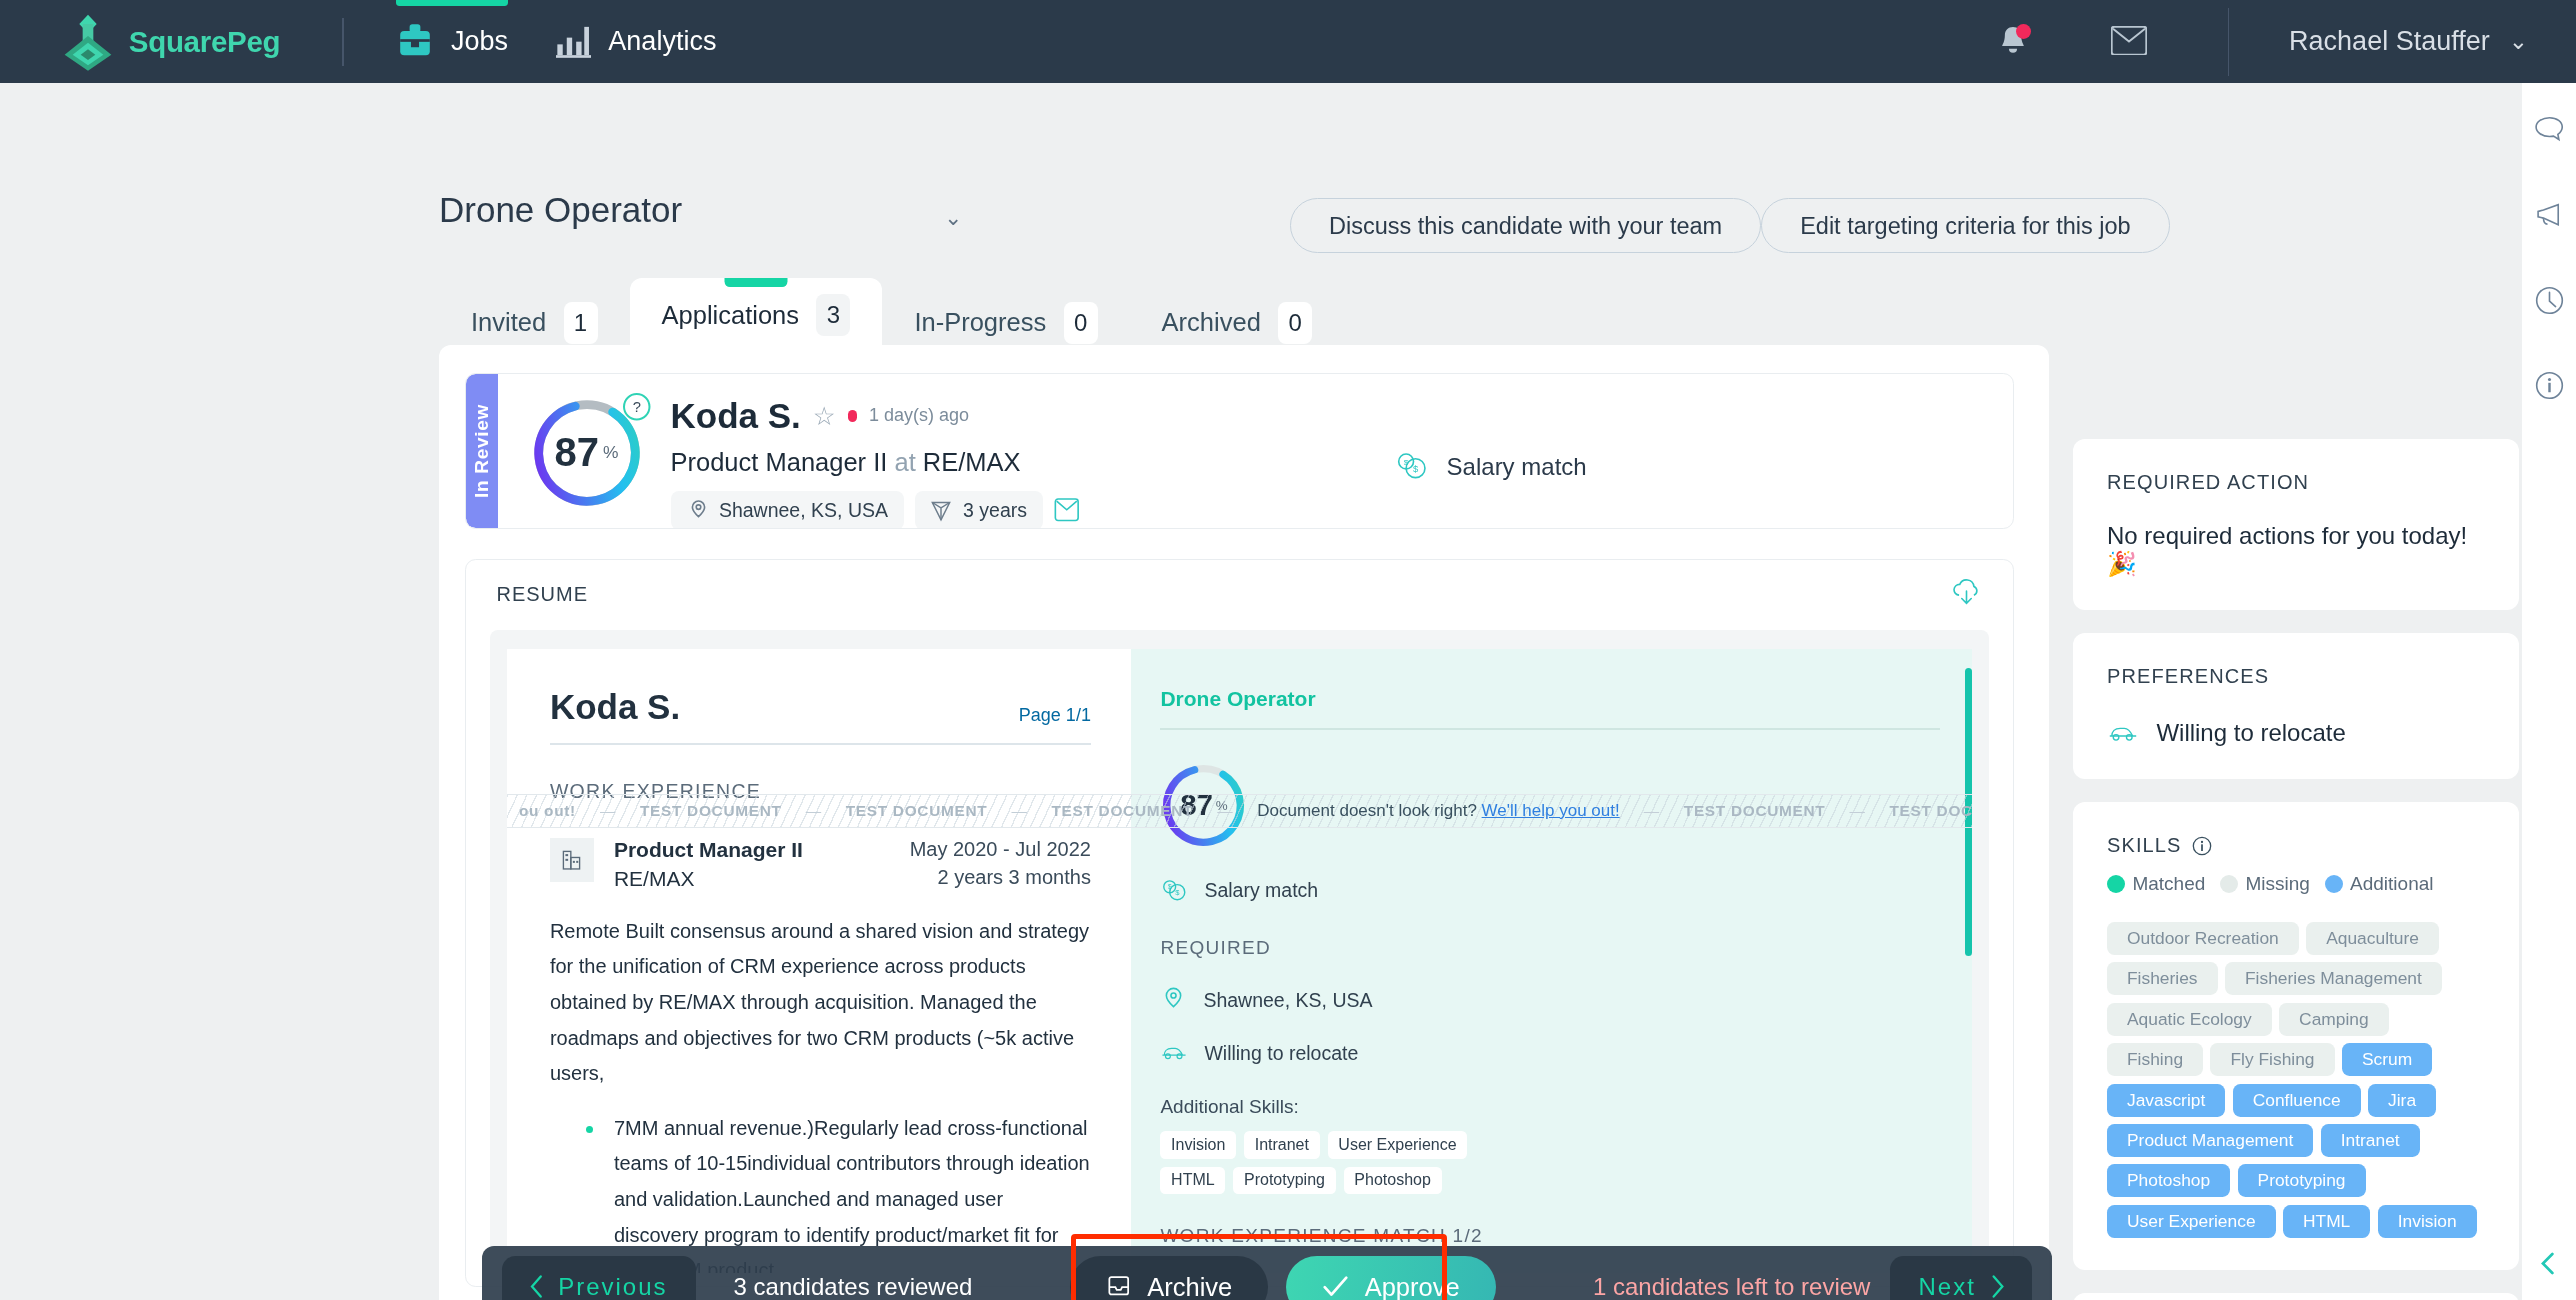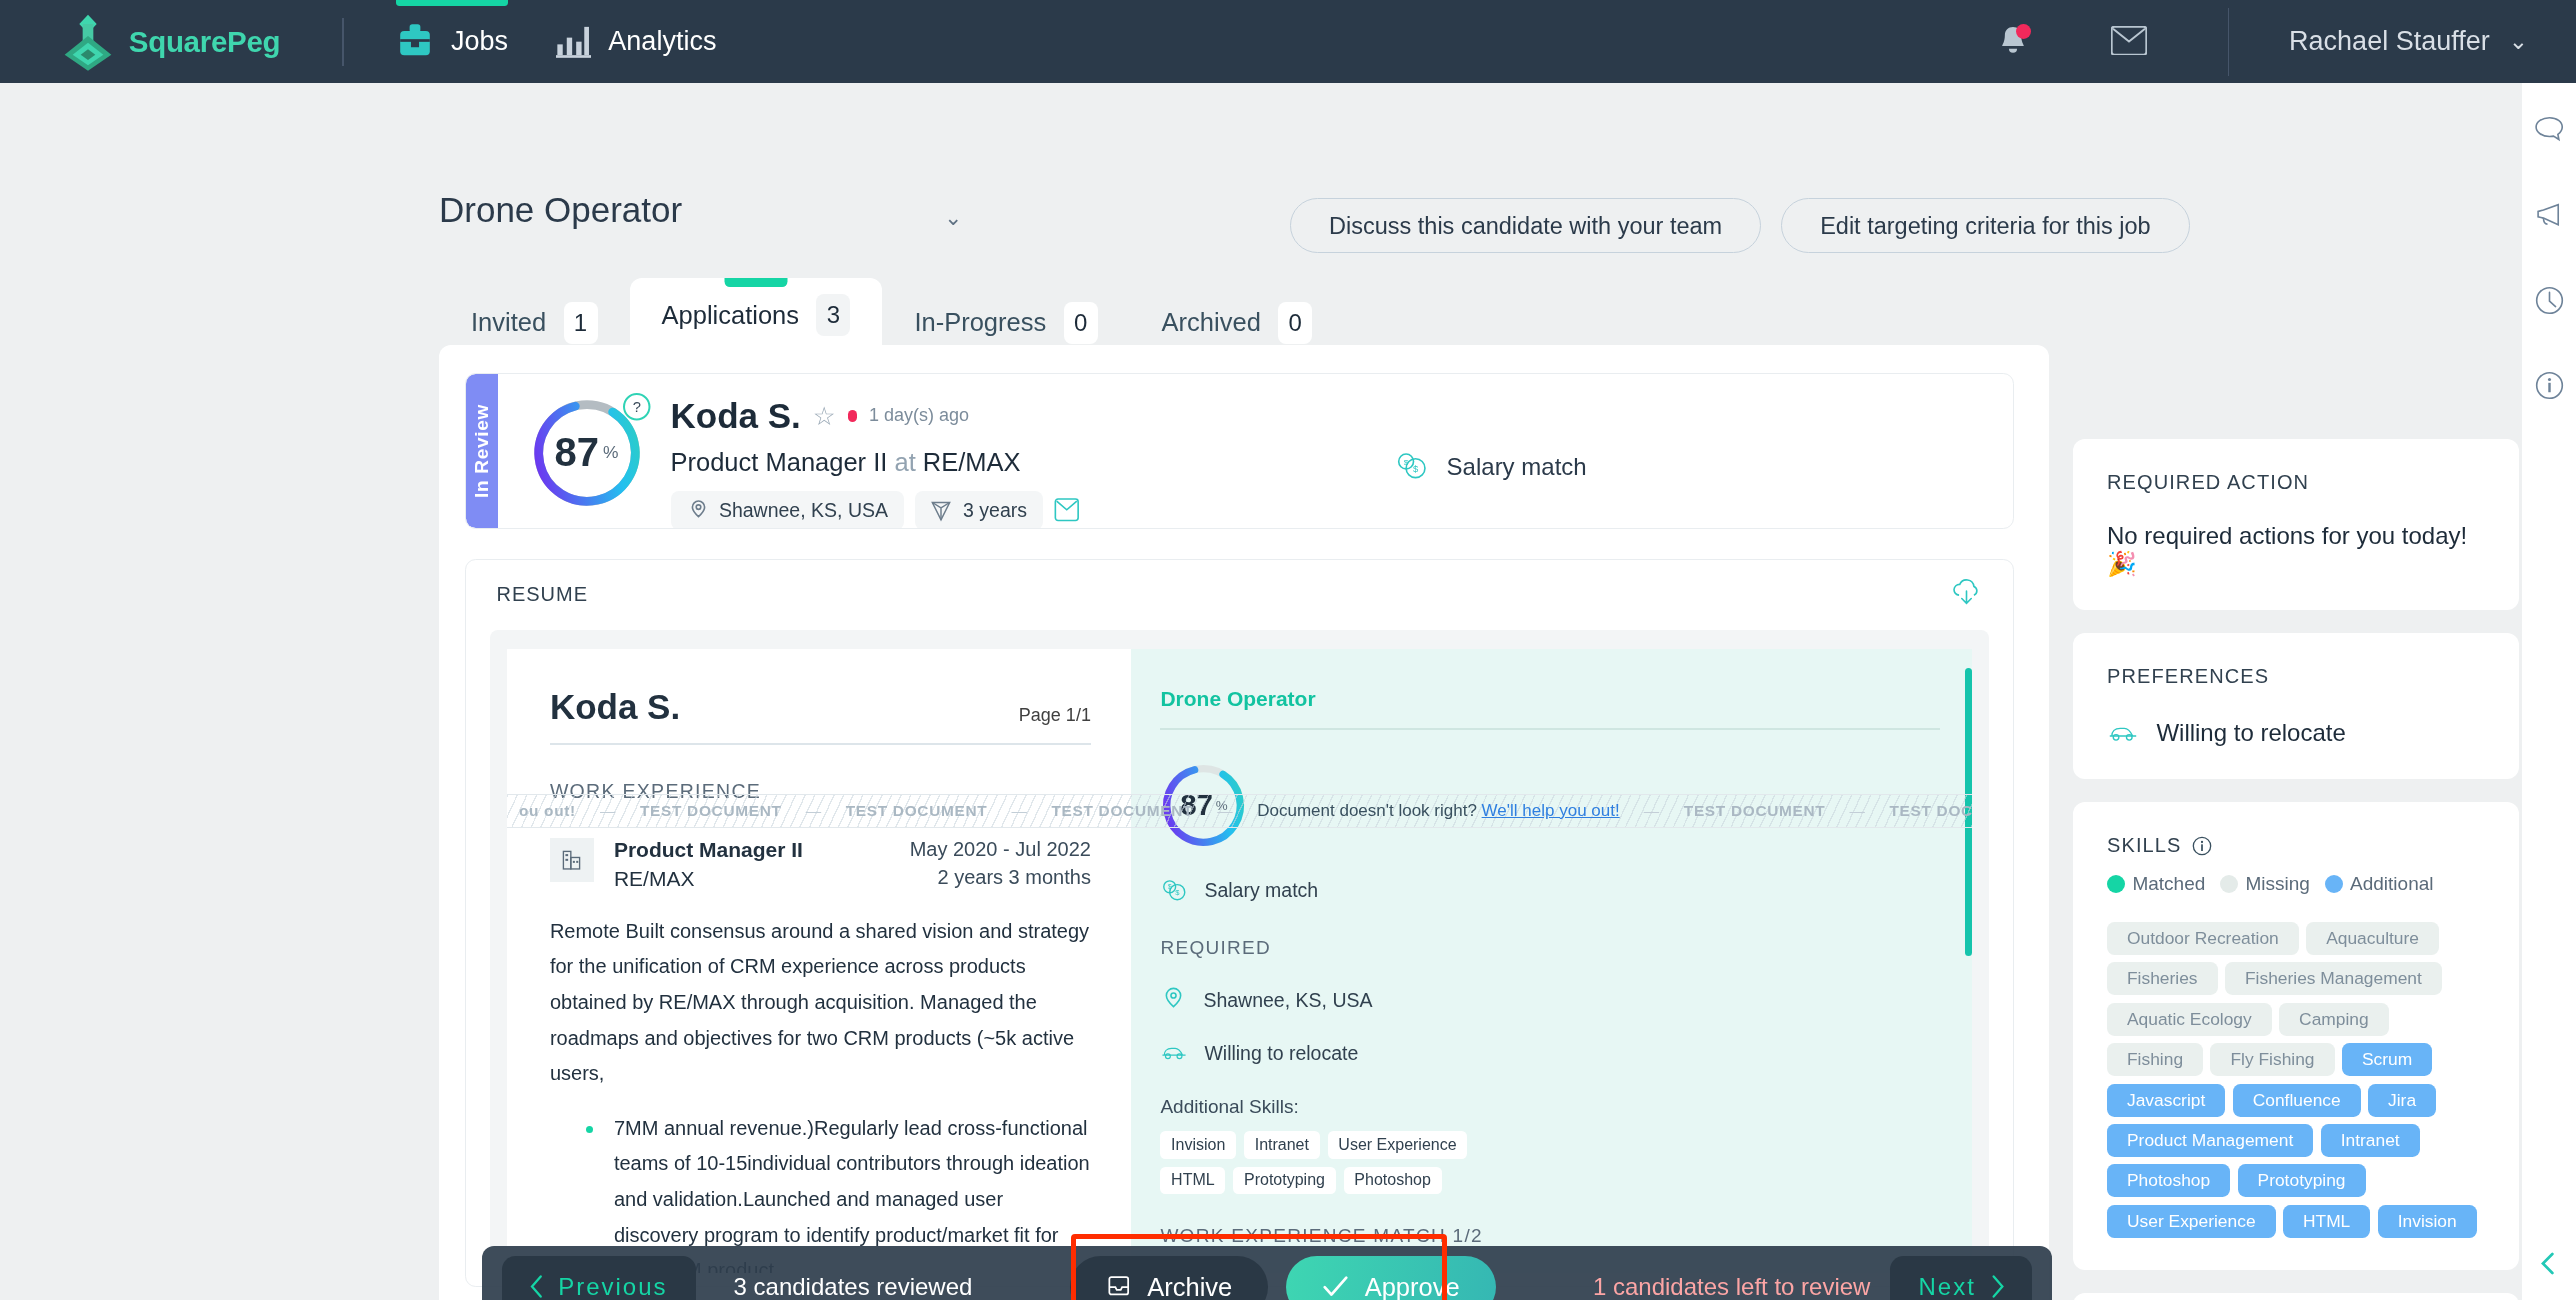--- a/index.html
+++ b/index.html
@@ -43,21 +43,21 @@
   .rail-ic { width: 31px; height: 31px; cursor: pointer; }
   .rail-collapse {
     position: absolute; bottom: 24px; left: 50%; transform: translateX(-50%);
     width: 27px; height: 27px; cursor: pointer;
   }
 
   
   .job-head { position: absolute; top: 107px; left: 439px; width: 1610px; display: flex; align-items: flex-start; }
   .job-title { font-size: 35px; color: #2b3a4a; font-weight: normal; }
   .job-caret { margin-left: 262px; margin-top: 14.8px; color: #5e7183; font-size: 21.5px; cursor: pointer; }
-  .head-btns { position: absolute; top: 115px; left: 1290px; display: flex; gap: 20px; }
+  .head-btns { position: absolute; top: 115px; left: 1290px; display: flex; }
   .pill-btn {
     border: 1.3px solid #c6d2dc; border-radius: 40px; background: transparent;
     padding: 0 38px; height: 55px; line-height: 52px;
     font-size: 23.5px; color: #2b3a4a; cursor: pointer;
     font-family: "Liberation Sans", sans-serif;
   }
 
   
   .tabs { position: absolute; top: 195px; left: 439px; display: flex; align-items: flex-end; height: 74px; }
   .tab {
@@ -130,21 +130,21 @@
     margin: 29.5px 35px 0 25.5px; border: 1.3px solid #e9edf0; border-radius: 10.7px;
     height: 728px; overflow: hidden; background: #fff;
   }
   .resume-head { height: 70px; display: flex; align-items: center; padding: 0 31px; }
   .resume-head .lbl { font-size: 20px; color: #31414f; letter-spacing: 1px; }
   .dl-ic { margin-left: auto; width: 31px; height: 31px; cursor: pointer; }
   .doc-wrap { margin: 0 24px; background: #f3f5f6; border-radius: 8px 8px 0 0; height: 644px; padding: 19px 17.4px 0 17.4px; position: relative; }
   .doc { display: flex; background: #ffffff; height: 624px; position: relative; overflow: hidden; }
   .doc-left { width: 624px; padding: 38px 40px 0 43px; position: relative; }
   .doc-name { font-size: 35px; color: #22313f; font-weight: bold; }
-  .doc-page { position: absolute; right: 40px; top: 56px; font-size: 18px; color: #404040; }
+  .doc-page { position: absolute; right: 40px; top: 56px; font-size: 18px; color: #0369a1; }
   .doc-rule { border-bottom: 2px solid #dde5ea; margin-top: 16px; }
   .doc-sec-title { font-size: 19.5px; color: #5b6b7a; letter-spacing: 1.3px; margin-top: 35px; }
   .job-row { display: flex; align-items: flex-start; margin-top: 35px; }
   .job-ic { width: 44px; height: 44px; background: #eef2f3; display: flex; align-items: center; justify-content: center; }
   .job-meta { margin-left: 20px; }
   .job-meta .t { font-size: 21px; color: #22313f; font-weight: bold; }
   .job-meta .c { font-size: 21px; color: #22313f; margin-top: 5.4px; }
   .job-dates { margin-left: auto; text-align: right; }
   .job-dates .d { font-size: 20px; color: #3a4b5a; }
   .job-dates .n { font-size: 20px; color: #3a4b5a; margin-top: 5.4px; }

